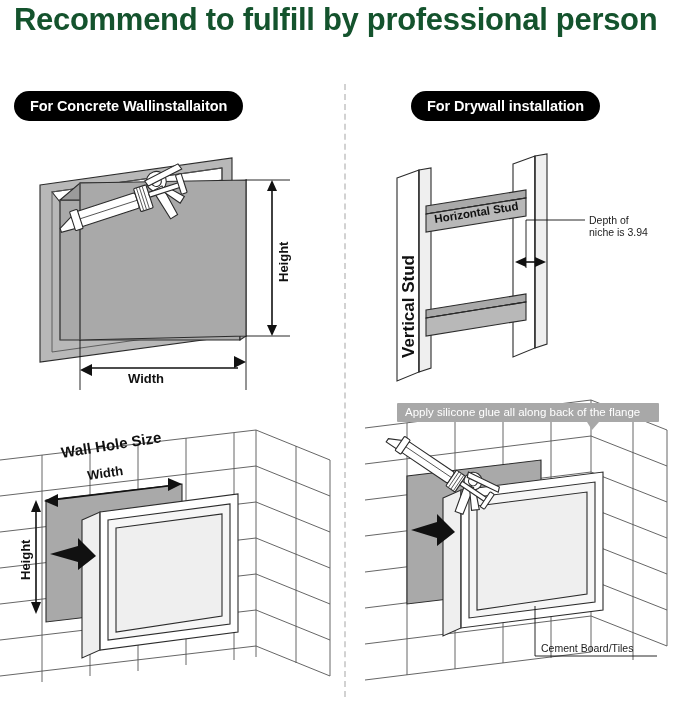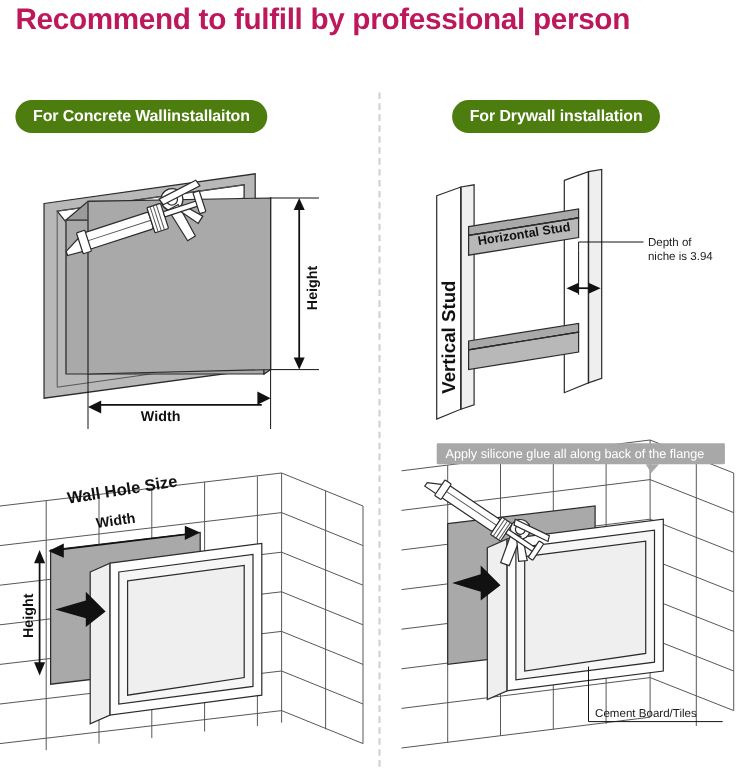--- a/index.html
+++ b/index.html
@@ -17,32 +17,32 @@
   .page {
     position: relative;
     width: 679px;
     height: 713px;
     background: #ffffff;
   }
   .page-title {
     position: absolute;
     left: 14px;
     top: 2px;
-    font-size: 27px;
+    font-size: 31px;
     font-weight: bold;
     letter-spacing: -0.3px;
-    color: #be185d;
+    color: #14532d;
     white-space: nowrap;
     font-family: "Liberation Sans", sans-serif;
   }
   .pill {
     position: absolute;
     height: 30px;
     border-radius: 16px;
-    background: #4d7c0f;
+    background: #000000;
     color: #ffffff;
     font-size: 14.5px;
     font-weight: bold;
     display: flex;
     align-items: center;
     justify-content: center;
     letter-spacing: -0.1px;
     white-space: nowrap;
     box-sizing: border-box;
     padding: 0 16px;

